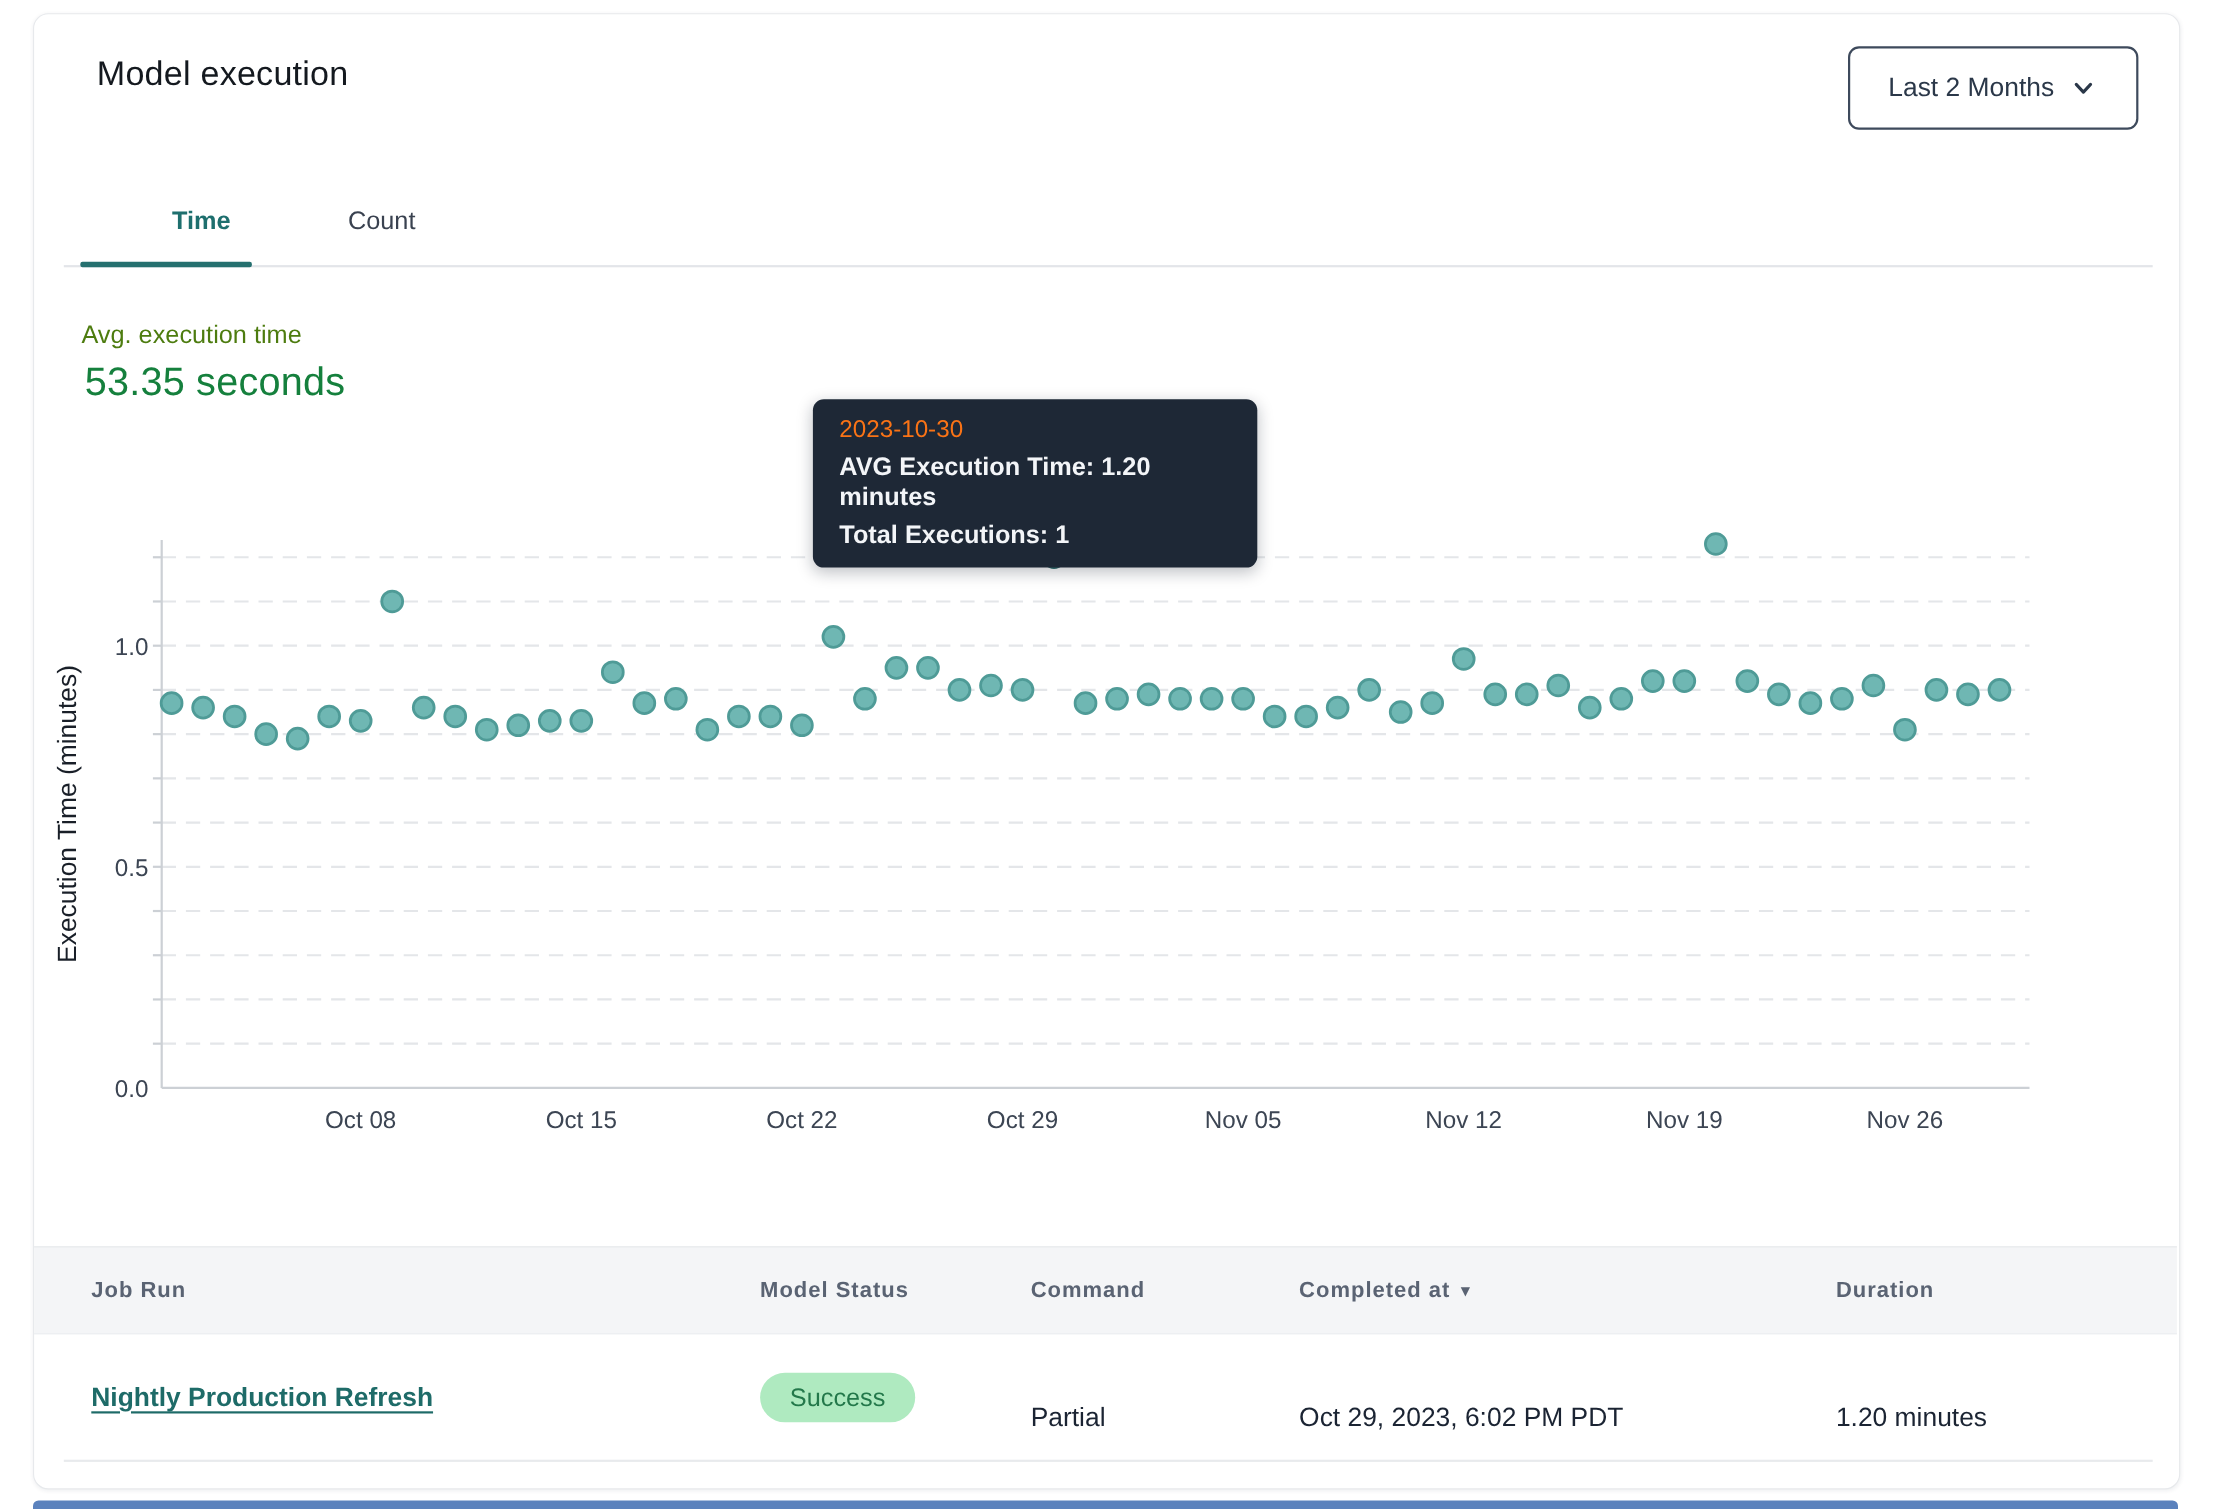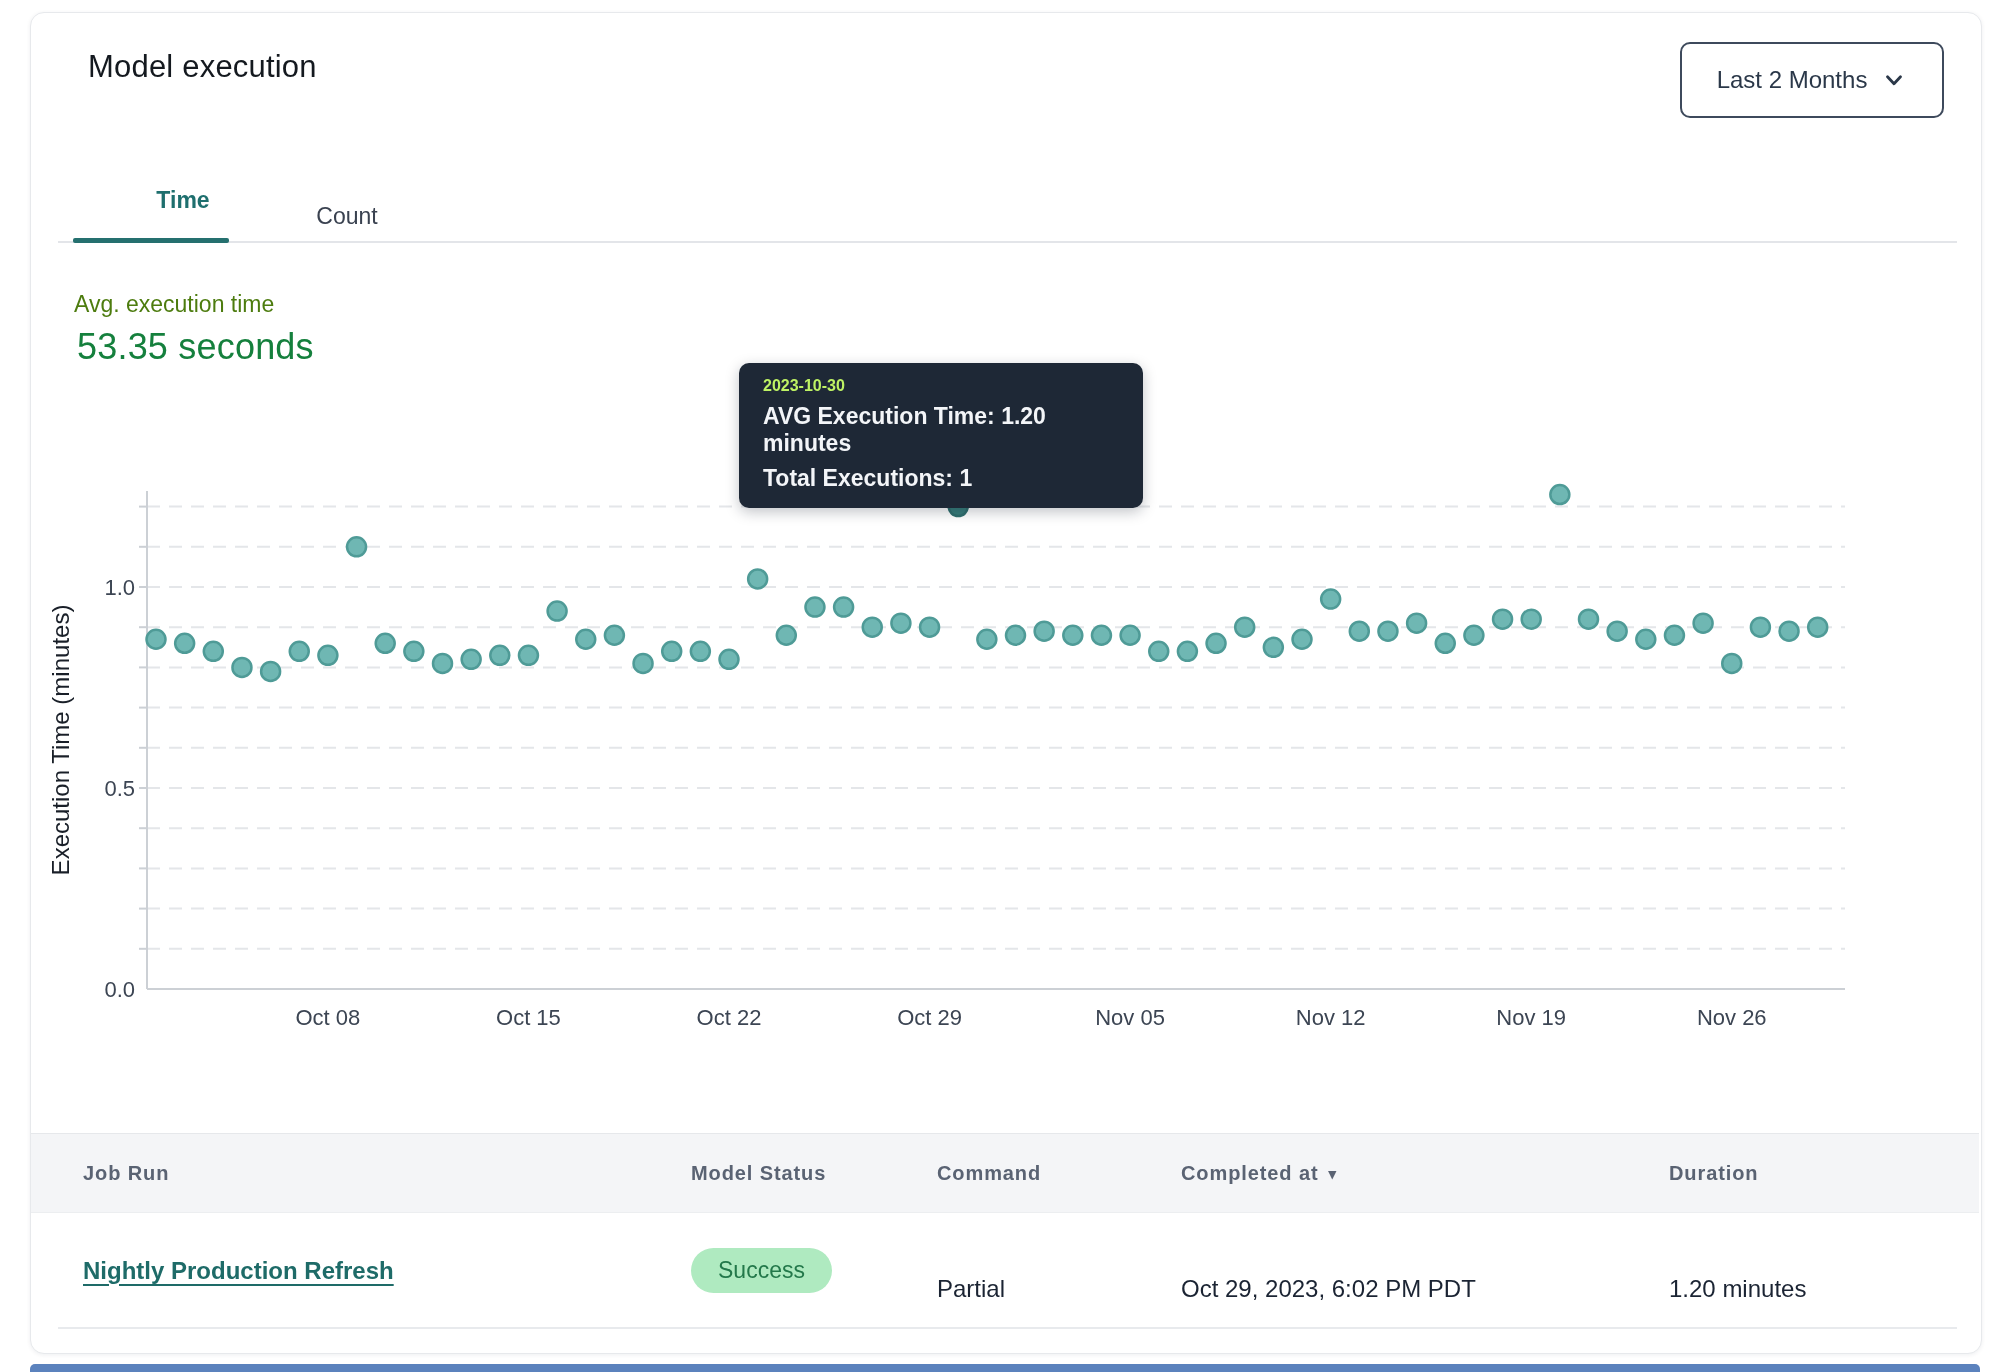--- a/index.html
+++ b/index.html
@@ -6,28 +6,28 @@
   body{font-family:"Liberation Sans", sans-serif; width:2016px; height:1372px; position:relative; overflow:hidden; color:#171d26;}
   .card{position:absolute; left:30px; top:12px; width:1950px; height:1340px; background:#fff;
         border:1px solid #e7e9ec; border-radius:14px; box-shadow:0 1px 4px rgba(20,30,50,.07); }
   .abs{position:absolute;}
   .page-title{left:57px; top:36px; font-size:31px; font-weight:400; color:#14191f; letter-spacing:.2px;}
   .range-btn{left:1649px; top:29px; width:264px; height:76px; border:2px solid #3e4a5c; border-radius:10px;
              background:#fff; display:flex; align-items:center; justify-content:center; gap:14px; cursor:pointer;}
   .range-btn span{font-size:24px; color:#2b3849;}
   .tab{top:174px; font-size:23px; font-weight:700; cursor:pointer;}
   .tab-time{left:91px; width:122px; text-align:center; color:#1e6f6e;}
-  .tab-count{left:244px; width:144px; text-align:center; color:#3a4250; font-weight:400;margin-top:16px;}
+  .tab-count{left:244px; width:144px; text-align:center; color:#3a4250; font-weight:400;}
   .tabs-divider{left:27px; top:228px; width:1899px; height:2px; background:#e3e5e9;}
   .tab-underline{left:42px; top:225px; width:156px; height:5px; background:#25706f; border-radius:2px;}
   .stat-label{left:43px; top:278px; font-size:23px; color:#4d7c0f;}
   .stat-value{left:46px; top:313px; font-size:36px; color:#15803d; letter-spacing:.2px;}
   .tooltip{left:708px; top:350px; width:356px; padding:14px 24px 16px 24px; background:#1e2836; border-radius:10px;
            box-shadow:0 4px 14px rgba(10,20,35,.25);}
-  .tooltip .tt-date{color:#bef264; font-size:16px; font-weight:700; margin-bottom:6px;}
+  .tooltip .tt-date{color:#f97316; font-size:22px; font-weight:400; margin-bottom:6px;}
   .tooltip .tt-line{color:#f3f5f8; font-size:23px; font-weight:700; margin-top:8px;}
   svg text{font-family:"Liberation Sans", sans-serif;}
   .table-wrap{left:0px; top:1108px; width:1950px;}
   .thead{position:absolute; left:0; top:12px; width:1948px; height:80px; background:#f4f5f7;
          border-top:1px solid #e6e8eb; border-bottom:1px solid #eceef0; display:grid;
          grid-template-columns:608px 246px 244px 488px auto; align-items:center; padding-left:52px; box-sizing:border-box;}
   .th{font-size:20px; font-weight:700; color:#5a6373; letter-spacing:.9px; display:flex; align-items:center; gap:10px;}
   .sort-icon{font-size:15px; color:#5a6373; line-height:1;}
   .trow{position:absolute; left:0; top:93px; width:1948px; height:113px; display:grid;
         grid-template-columns:608px 246px 244px 488px auto; align-items:center; padding-left:52px; box-sizing:border-box;}

